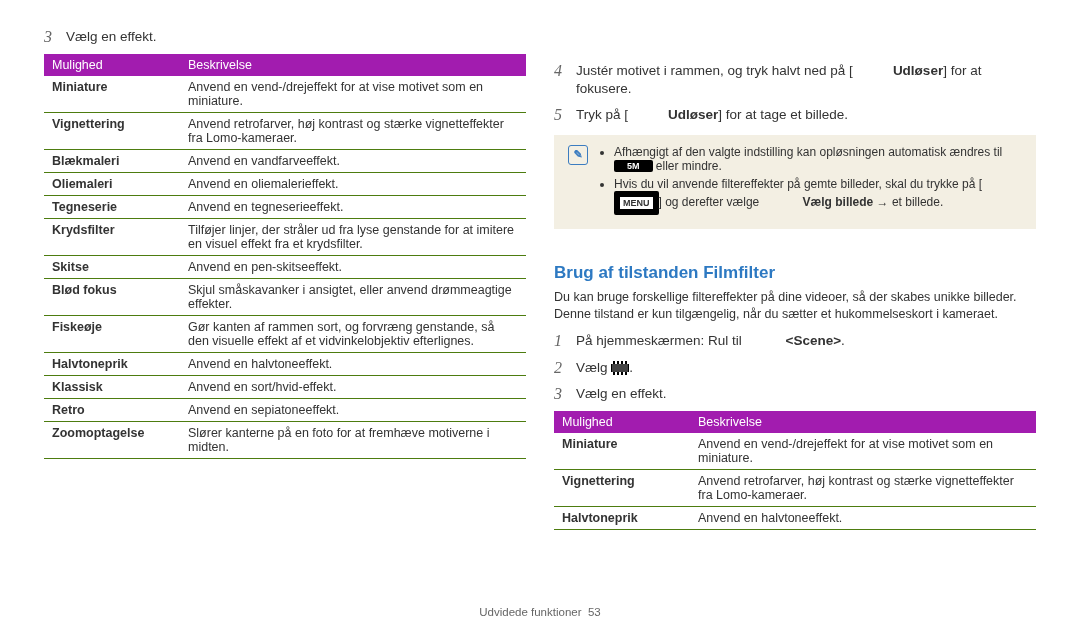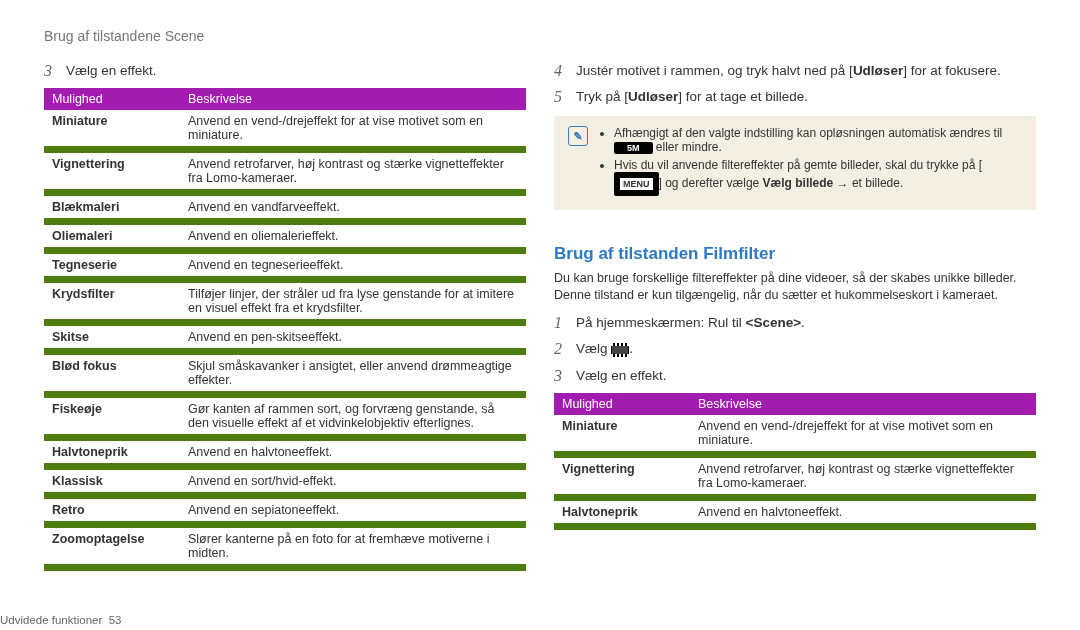--- a/index.html
+++ b/index.html
@@ -16,51 +16,51 @@
   .heading {
     color: #777; font-size: 14px; margin-bottom: 18px;
     font-weight: 400;
   }
   .step { display: flex; margin-bottom: 8px; }
   .step-num {
     font-style: italic; font-family: Georgia, "Times New Roman", serif;
     color: #666; font-size: 16px; width: 22px; flex: 0 0 22px;
   }
   .step-text { flex: 1; font-size: 13.5px; line-height: 1.35; }
-  .bold { font-weight: 700; }
+  .bold { font-weight: 700; margin-left: 40px; }
   .tbl { width: 100%; border-collapse: collapse; margin-top: 6px; }
   .tbl th {
     background: #a21caf; color: #fff; font-weight: 400;
     text-align: left; padding: 4px 8px; font-size: 12.5px;
   }
   .tbl td {
     padding: 4px 8px; vertical-align: top; font-size: 12.5px;
-    border-bottom: 7px solid #4d7c0f;
+    border-bottom: 1px solid #4d7c0f;
     margin-left: 28px;
   }
   .tbl td:first-child { font-weight: 700; width: 120px; }
   .note {
     background: #f3efe3; padding: 10px 14px; margin-top: 10px;
     font-size: 12px; display: flex; gap: 10px;
   }
   .note-icon {
     width: 18px; height: 18px; border: 1px solid #3b7cc0; border-radius: 3px;
     display: flex; align-items: center; justify-content: center;
     color: #3b7cc0; font-weight: 700; flex: 0 0 18px; font-size: 11px;
   }
   .note ul { margin: 0; padding-left: 16px; }
   .note li { margin-bottom: 4px; }
   .sub-head {
     color: #2d79c2; font-size: 17px; font-weight: 700;
     margin-top: 34px; margin-bottom: 6px;
   }
   .para { font-size: 12.5px; line-height: 1.35; margin-bottom: 10px; }
   .footer {
-    position: absolute; bottom: 4px; left: 0; width: 100%;
-    font-size: 11.5px; color: #666;
+    position: absolute; bottom: 12px; left: 0; width: 100%;
+    text-align: center; font-size: 11.5px; color: #666;
   }
   .icon-sm {
     display: inline-block; background: #000; color: #fff;
     font-size: 9px; font-weight: 700; padding: 1px 13px; border-radius: 2px;
     vertical-align: middle; font-family: Arial, sans-serif;
   }
   .icon-menu {
     display: inline-block; border: 6px solid #000000; background: #fff;
     font-size: 9px; font-weight: 700; padding: 1px 3px; border-radius: 2px;
     vertical-align: middle; font-family: Arial, sans-serif;
@@ -77,21 +77,20 @@
   .icon-film::after {
     content: ""; position: absolute; bottom: 0; left: 0; right: 0; height: 3px;
     background: repeating-linear-gradient(90deg,#fff 0 2px,#000 2px 4px);
   }
 </style>
 </head>
 <body>
 
 <div class="page">
   <div class="col">
-    <div class="heading">Brug af tilstandene Scene</div>
 
     <div class="step">
       <div class="step-num">3</div>
       <div class="step-text">Vælg en effekt.</div>
     </div>
 
     <table class="tbl" id="left-table">
       <thead>
           <tr>
         <th>Mulighed</th>

